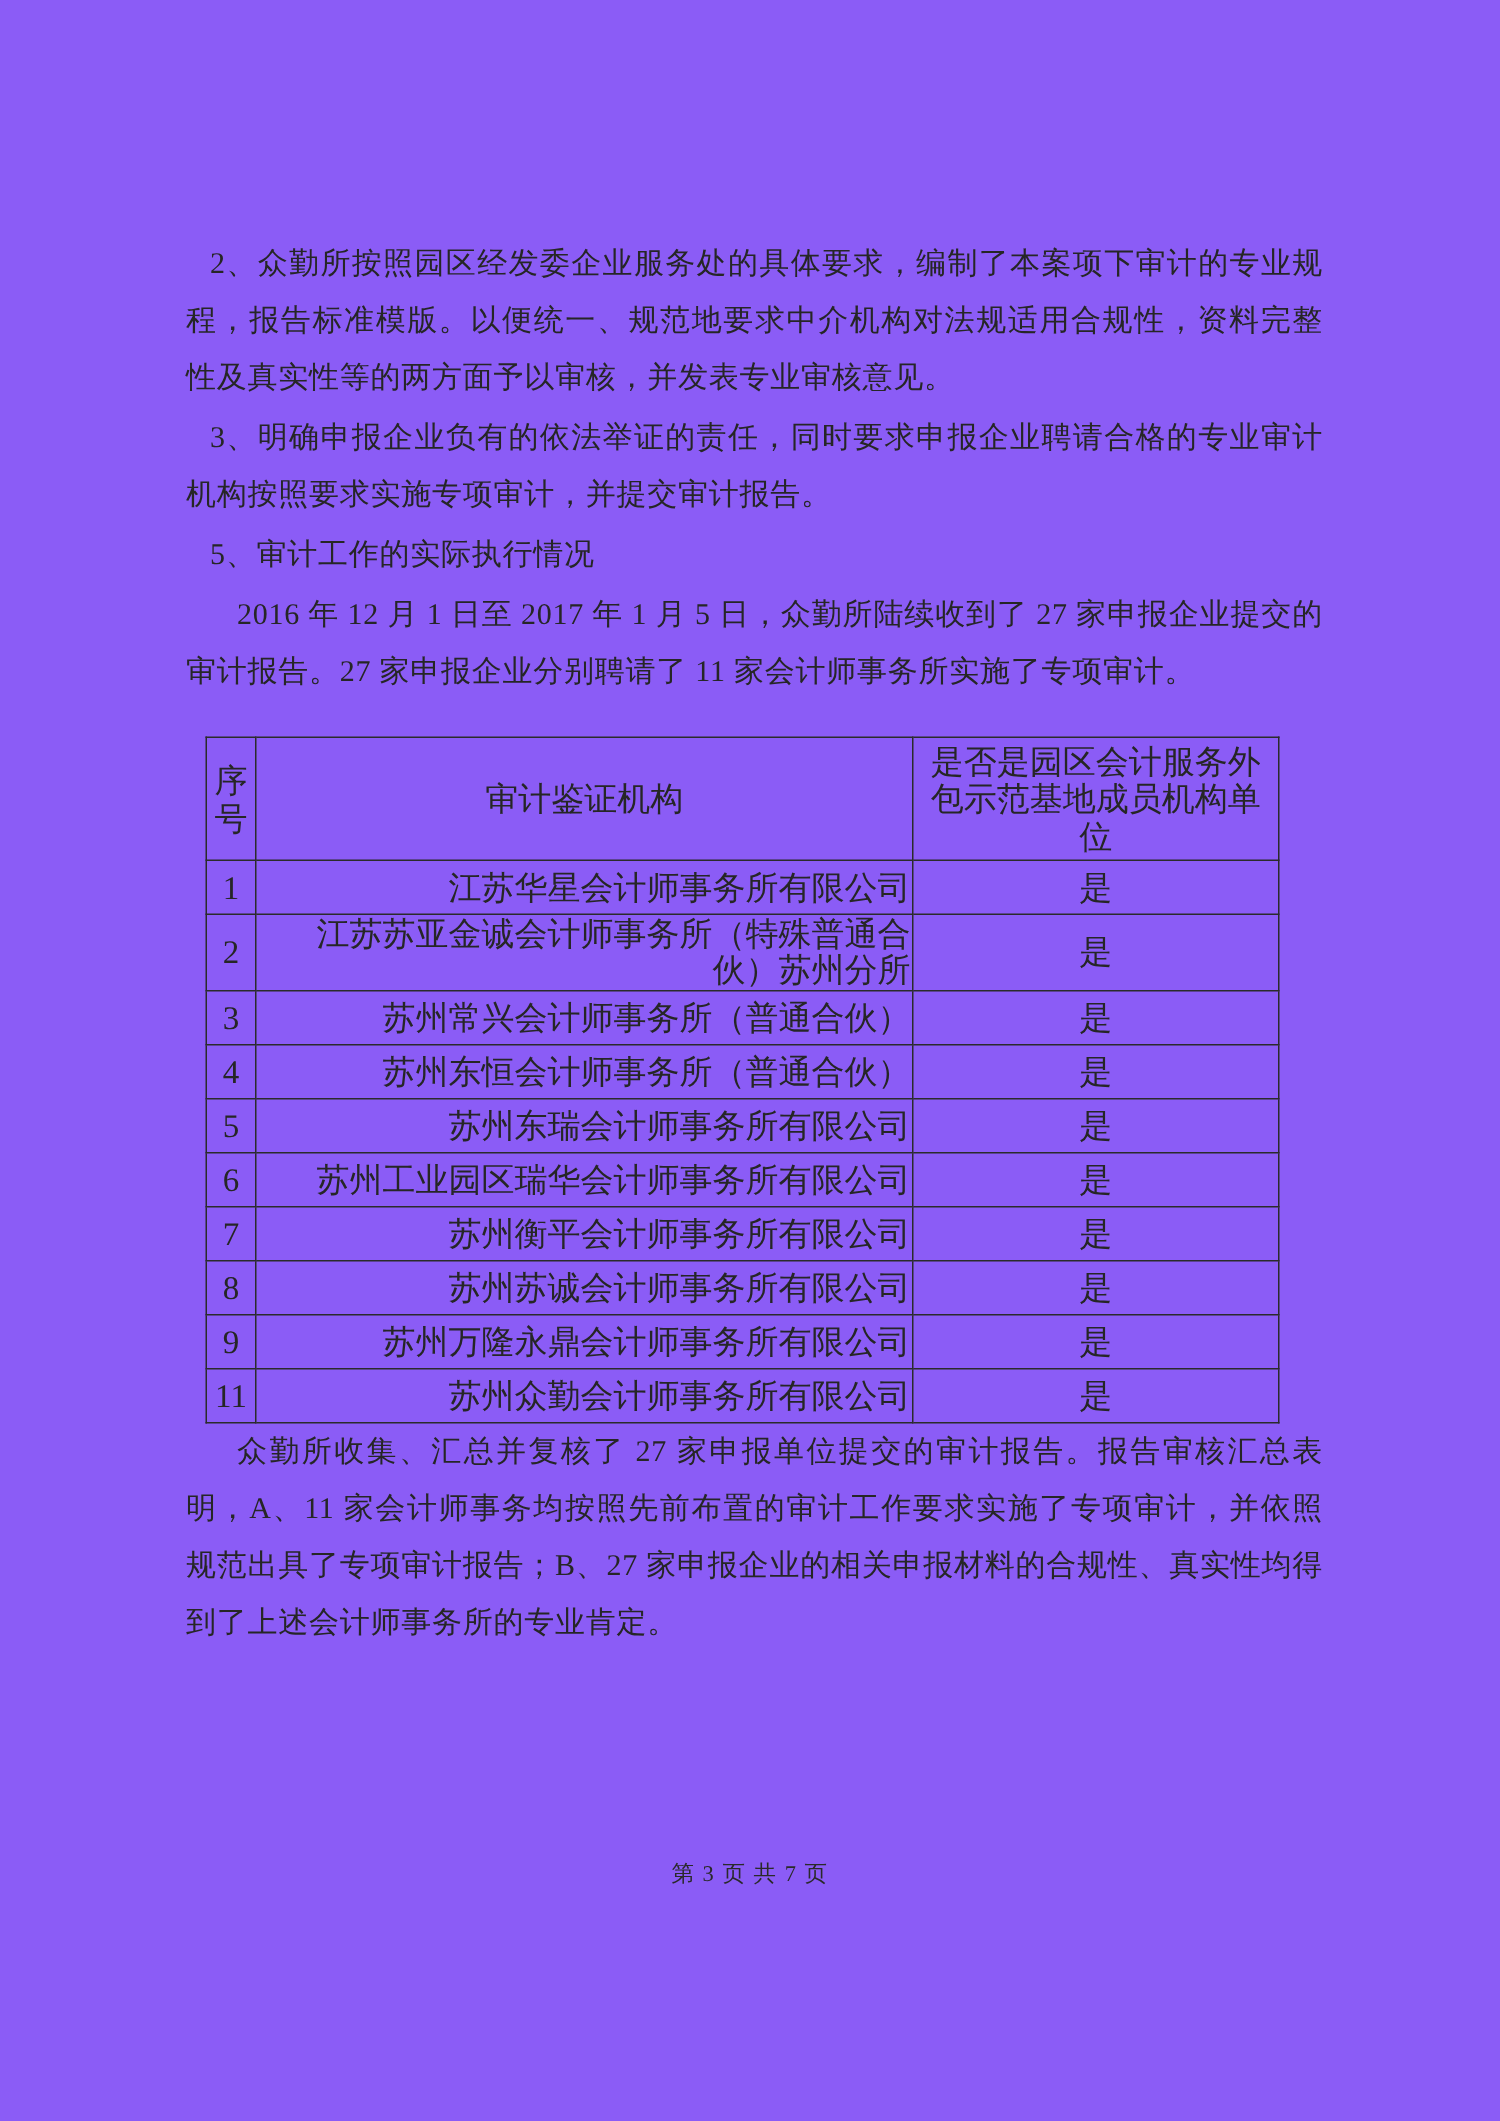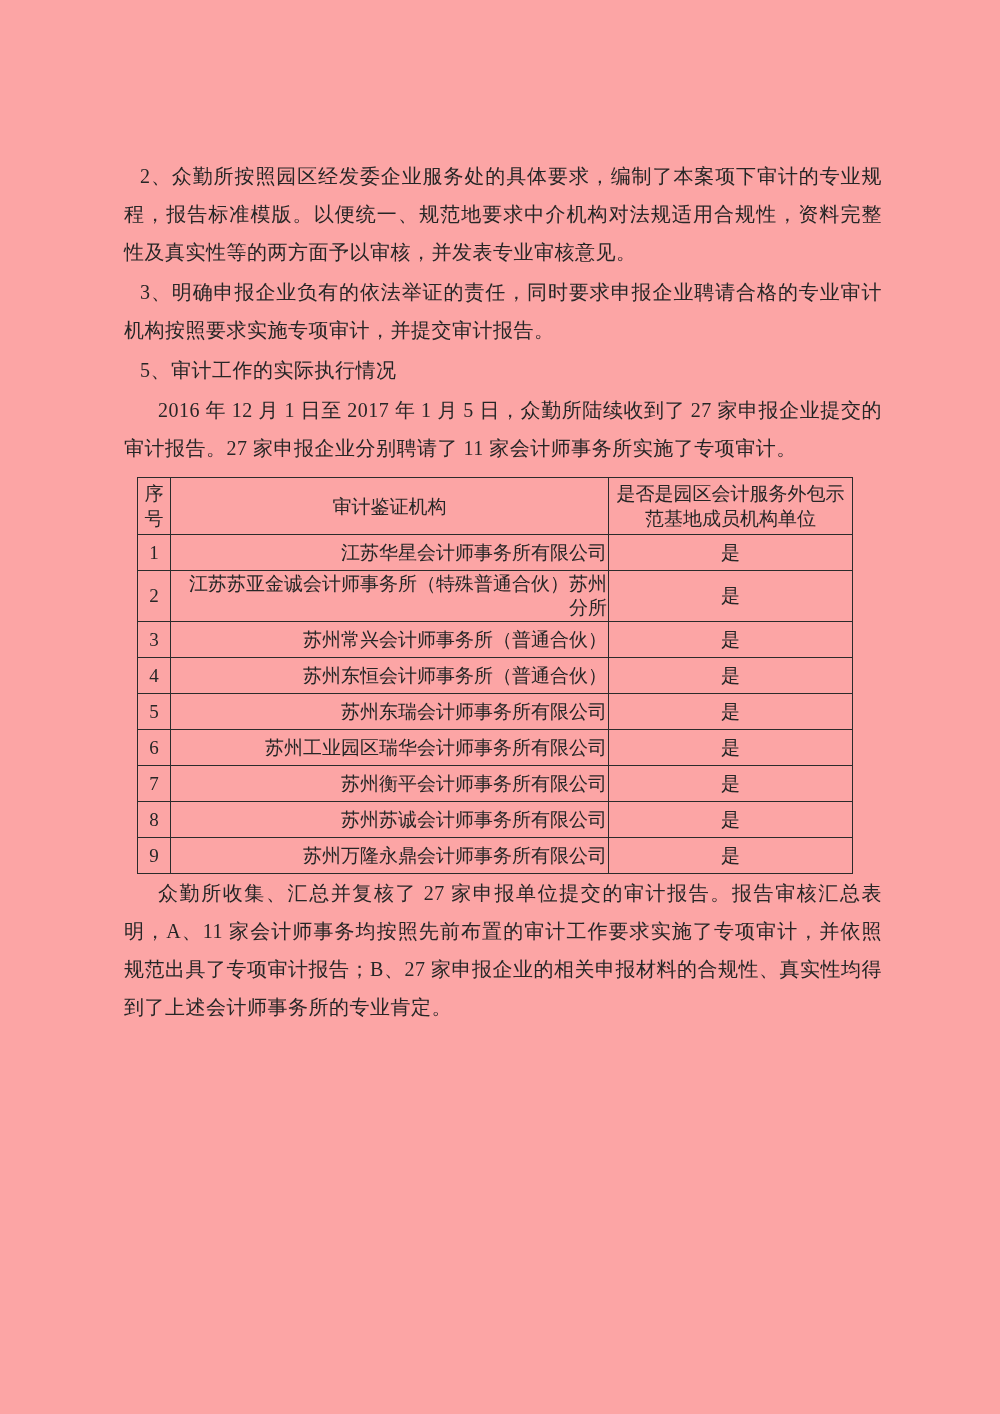--- a/index.html
+++ b/index.html
@@ -6,44 +6,44 @@
     margin: 0;
     padding: 0;
     background: #e8e8e8;
     font-family: "Liberation Serif", "DejaVu Serif", serif;
   }
   .page {
     position: relative;
     width: 1000px;
     height: 1414px;
     margin: 0 auto;
-    background: #fca5a5;
+    background: #8b5cf6;
     overflow: hidden;
     color: #262626;
   }
   .doc-body {
     position: absolute;
     left: 124px;
     top: 157px;
     width: 758px;
     font-size: 20px;
     line-height: 38px;
     letter-spacing: 0.5px;
     text-align: justify;
   }
   .para { margin: 0 0 2px 0; }
   .para.numbered { text-indent: 16px; }
   .para.indented { text-indent: 34px; }
 
   table.audit-table {
     border-collapse: collapse;
-    margin: 10px 0 0 13px;
+    margin: 24px 0 0 13px;
     width: 715px;
     table-layout: fixed;
-    font-size: 19px;
+    font-size: 22px;
     letter-spacing: 0;
   }
   table.audit-table th,
   table.audit-table td {
     border: 1.5px solid #2b2b2b;
     font-weight: normal;
     vertical-align: middle;
   }
   table.audit-table th {
     text-align: center;
@@ -142,22 +142,28 @@
         <tr>
           <td class="cell-no">8</td>
           <td class="cell-org">苏州苏诚会计师事务所有限公司</td>
           <td class="cell-mem">是</td>
         </tr>
         <tr>
           <td class="cell-no">9</td>
           <td class="cell-org">苏州万隆永鼎会计师事务所有限公司</td>
           <td class="cell-mem">是</td>
         </tr>
+        <tr>
+          <td class="cell-no">11</td>
+          <td class="cell-org">苏州众勤会计师事务所有限公司</td>
+          <td class="cell-mem">是</td>
+        </tr>
       </tbody>
     </table>
 
 
     <p class="para indented">众勤所收集、汇总并复核了 27 家申报单位提交的审计报告。报告审核汇总表明，A、11 家会计师事务均按照先前布置的审计工作要求实施了专项审计，并依照规范出具了专项审计报告；B、27 家申报企业的相关申报材料的合规性、真实性均得到了上述会计师事务所的专业肯定。</p>
 
   </div>
 
+  <div class="page-footer">第 3 页 共 7 页</div>
 
 </div>
 
 </body></html>

